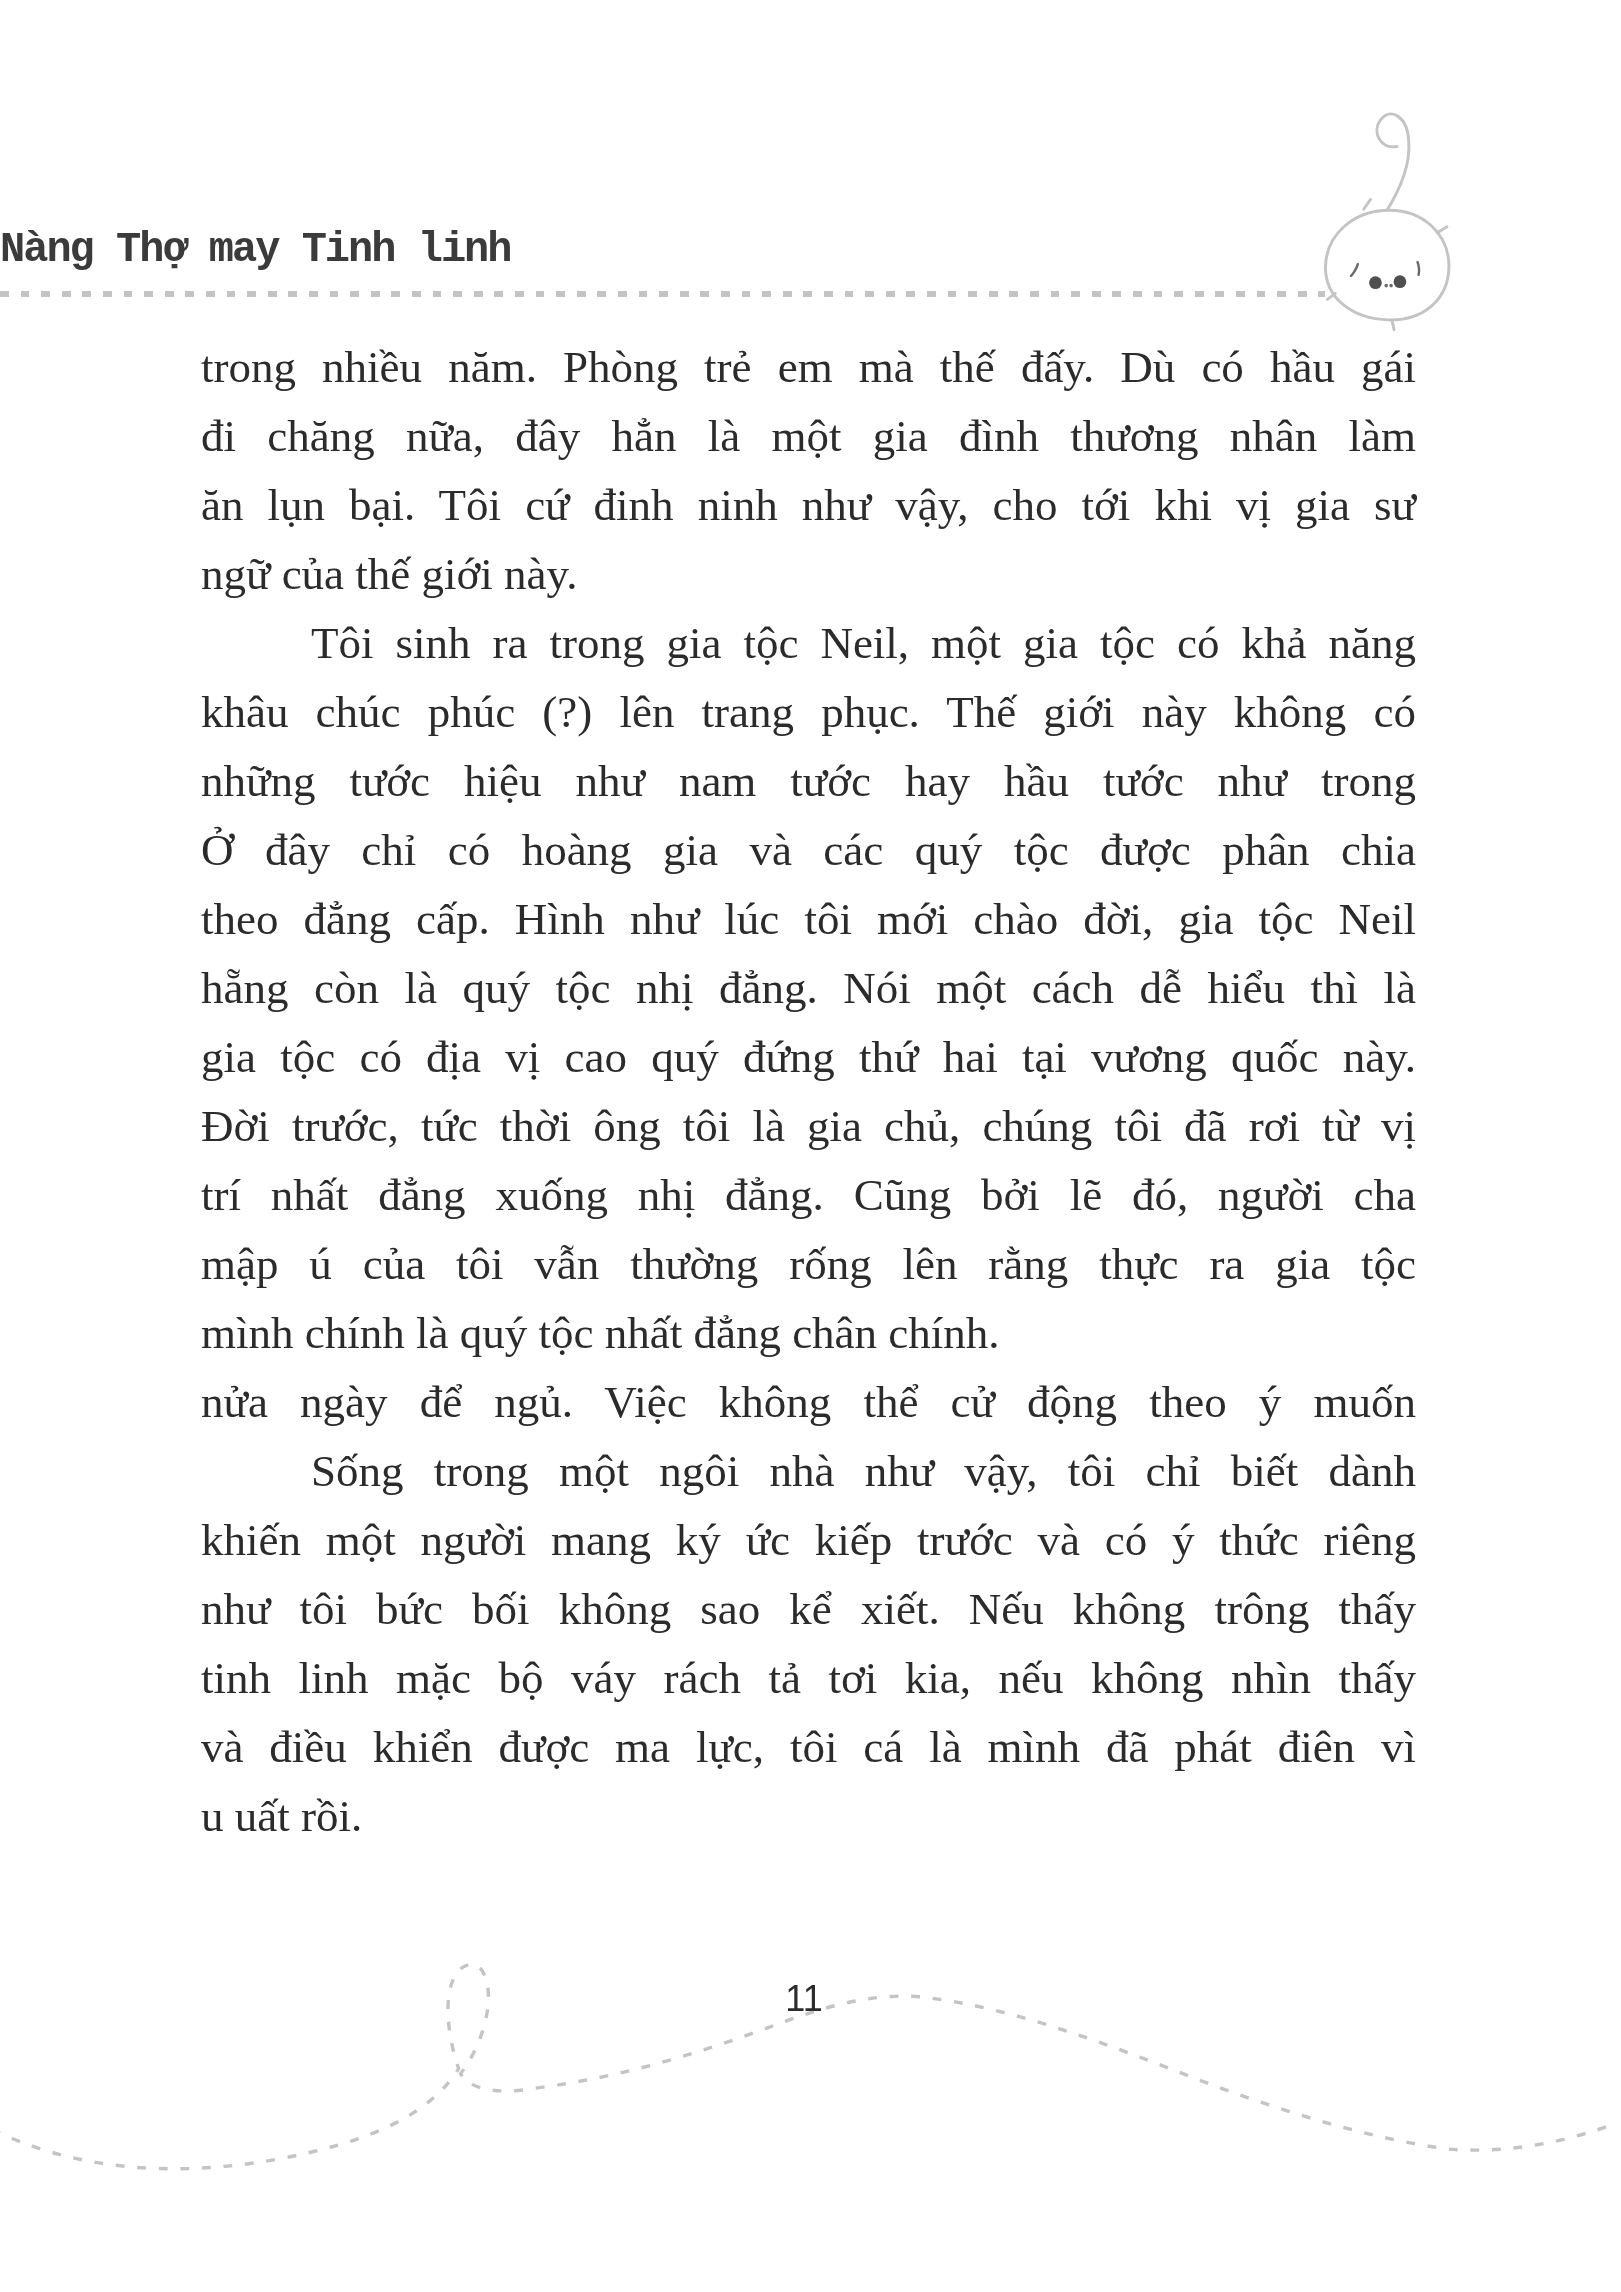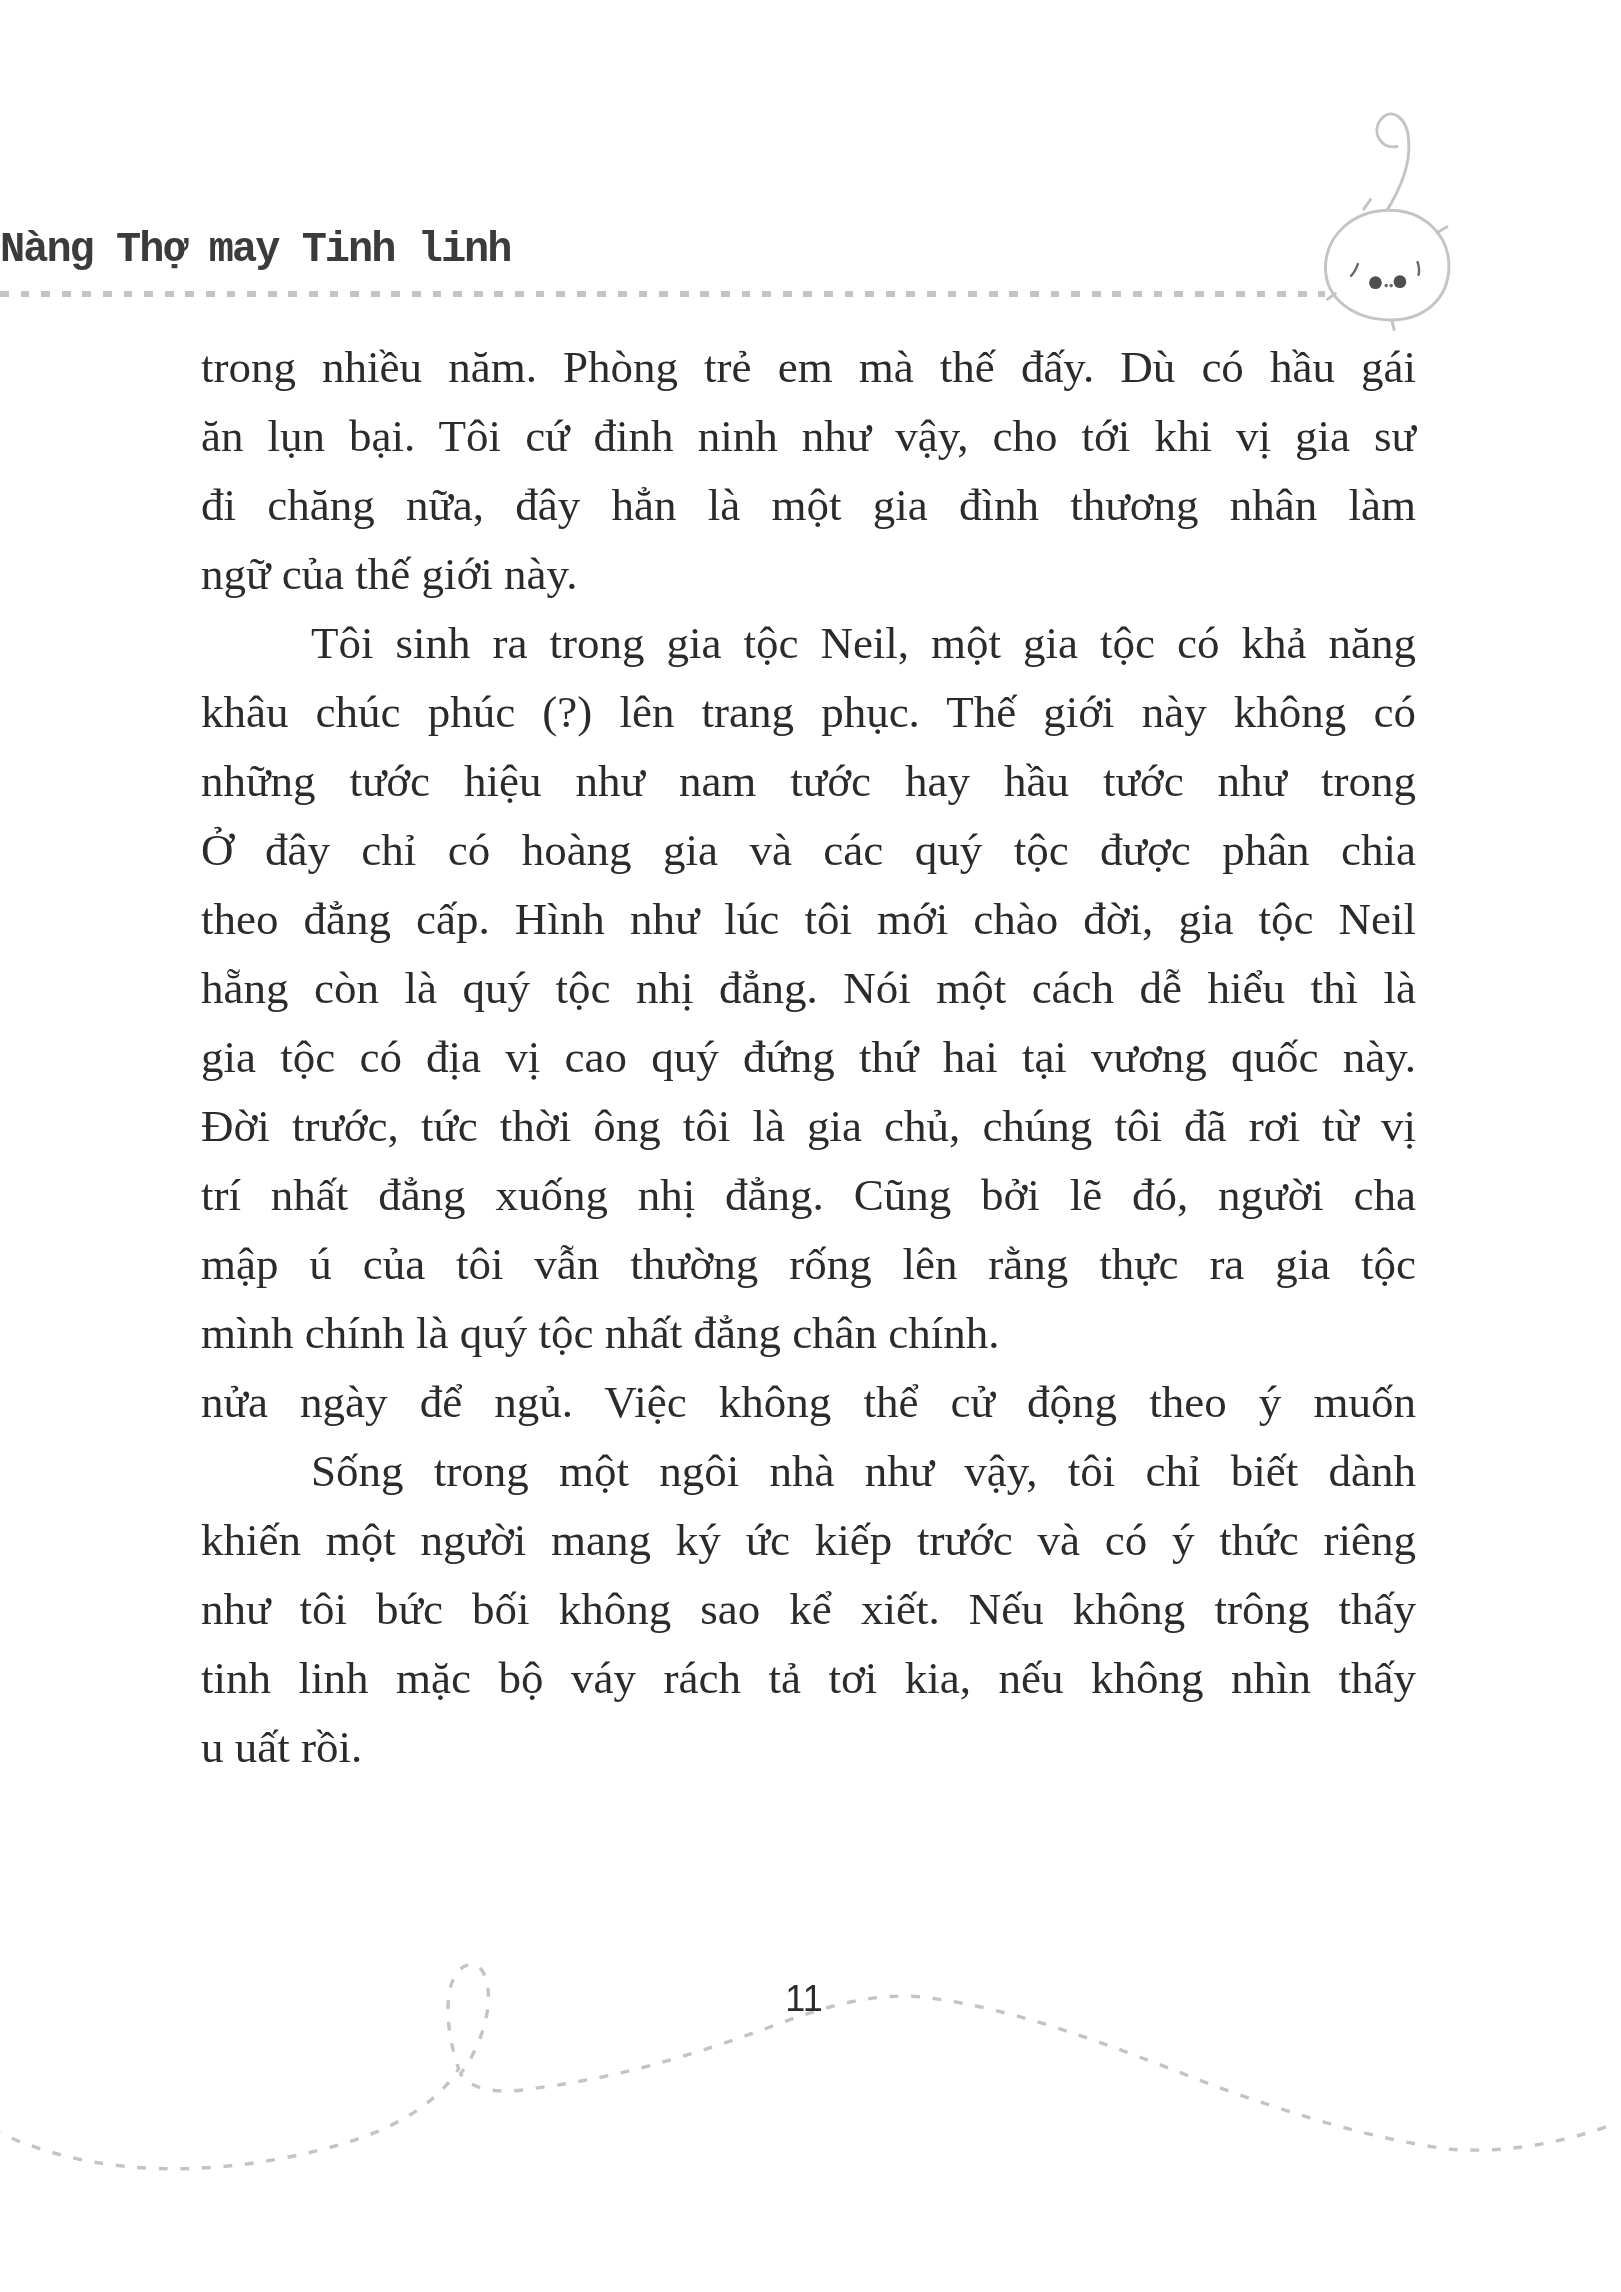--- a/index.html
+++ b/index.html
@@ -95,39 +95,40 @@
       <circle cx="1428" cy="288" r="6.5" fill="#4f4f4f"></circle>
       <circle cx="1414" cy="292" r="1.8" fill="#6a6a6a"></circle>
       <circle cx="1419" cy="292" r="1.8" fill="#6a6a6a"></circle>
       <path d="M 1385 270 C 1383 276 1381 279 1378 282" fill="none" stroke="#6a6a6a" stroke-width="2.5" stroke-linecap="round"></path>
       <path d="M 1446 268 C 1448 274 1448 277 1447 281" fill="none" stroke="#6a6a6a" stroke-width="2.5" stroke-linecap="round"></path>
     </g>
   </svg>
 
   <div class="text-block" id="paragraphs">
       <div class="text-line">trong nhiều năm. Phòng trẻ em mà thế đấy. Dù có hầu gái</div>
+      <div class="text-line">đi chăng nữa, đây hẳn là một gia đình thương nhân làm</div>
       <div class="text-line">ăn lụn bại. Tôi cứ đinh ninh như vậy, cho tới khi vị gia sư</div>
-      <div class="text-line">đi chăng nữa, đây hẳn là một gia đình thương nhân làm</div>
       <div class="text-line para-end">ngữ của thế giới này.</div>
       <div class="text-line indent">Tôi sinh ra trong gia tộc Neil, một gia tộc có khả năng</div>
       <div class="text-line">khâu chúc phúc (?) lên trang phục. Thế giới này không có</div>
       <div class="text-line">những tước hiệu như nam tước hay hầu tước như trong</div>
       <div class="text-line">Ở đây chỉ có hoàng gia và các quý tộc được phân chia</div>
       <div class="text-line">theo đẳng cấp. Hình như lúc tôi mới chào đời, gia tộc Neil</div>
       <div class="text-line">hẵng còn là quý tộc nhị đẳng. Nói một cách dễ hiểu thì là</div>
       <div class="text-line">gia tộc có địa vị cao quý đứng thứ hai tại vương quốc này.</div>
       <div class="text-line">Đời trước, tức thời ông tôi là gia chủ, chúng tôi đã rơi từ vị</div>
       <div class="text-line">trí nhất đẳng xuống nhị đẳng. Cũng bởi lẽ đó, người cha</div>
       <div class="text-line">mập ú của tôi vẫn thường rống lên rằng thực ra gia tộc</div>
       <div class="text-line para-end">mình chính là quý tộc nhất đẳng chân chính.</div>
       <div class="text-line">nửa ngày để ngủ. Việc không thể cử động theo ý muốn</div>
       <div class="text-line indent">Sống trong một ngôi nhà như vậy, tôi chỉ biết dành</div>
       <div class="text-line">khiến một người mang ký ức kiếp trước và có ý thức riêng</div>
       <div class="text-line">như tôi bức bối không sao kể xiết. Nếu không trông thấy</div>
       <div class="text-line">tinh linh mặc bộ váy rách tả tơi kia, nếu không nhìn thấy</div>
+      <div class="text-line">và điều khiển được ma lực, tôi cá là mình đã phát điên vì</div>
       <div class="text-line para-end">u uất rồi.</div>
     </div>
 
   <svg class="wave-svg" viewBox="0 1985 1654 270" xmlns="http://www.w3.org/2000/svg">
     <path d="M -8 2172
          C 70 2210, 170 2224, 290 2201
          C 400 2180, 445 2146, 468 2110
          C 452 2063, 453 2015, 475 2005
          C 494 1997, 503 2026, 496 2058
          C 490 2086, 477 2106, 470 2115

